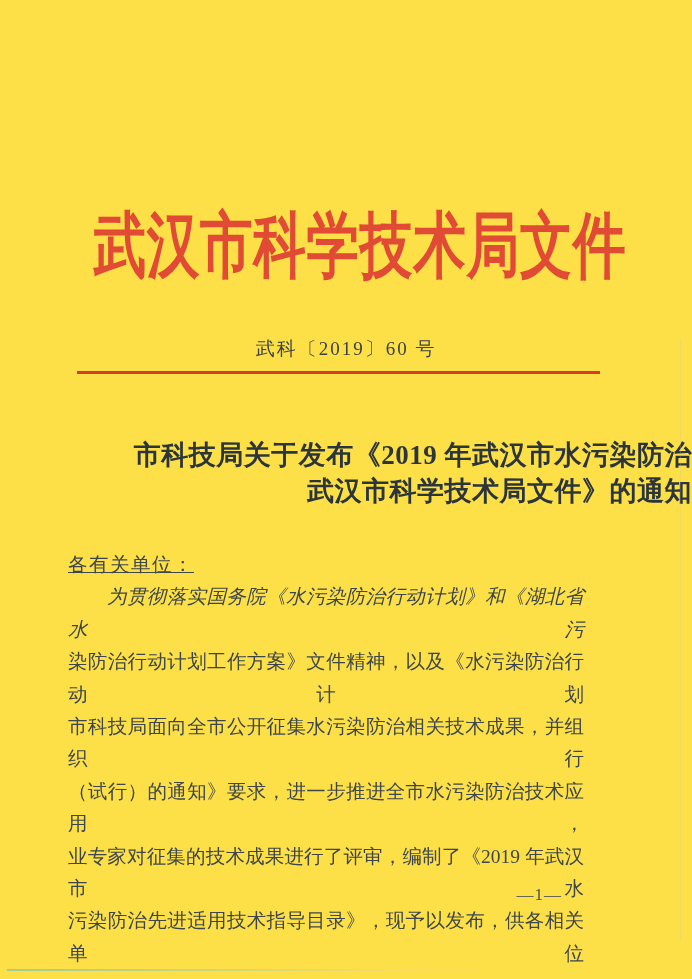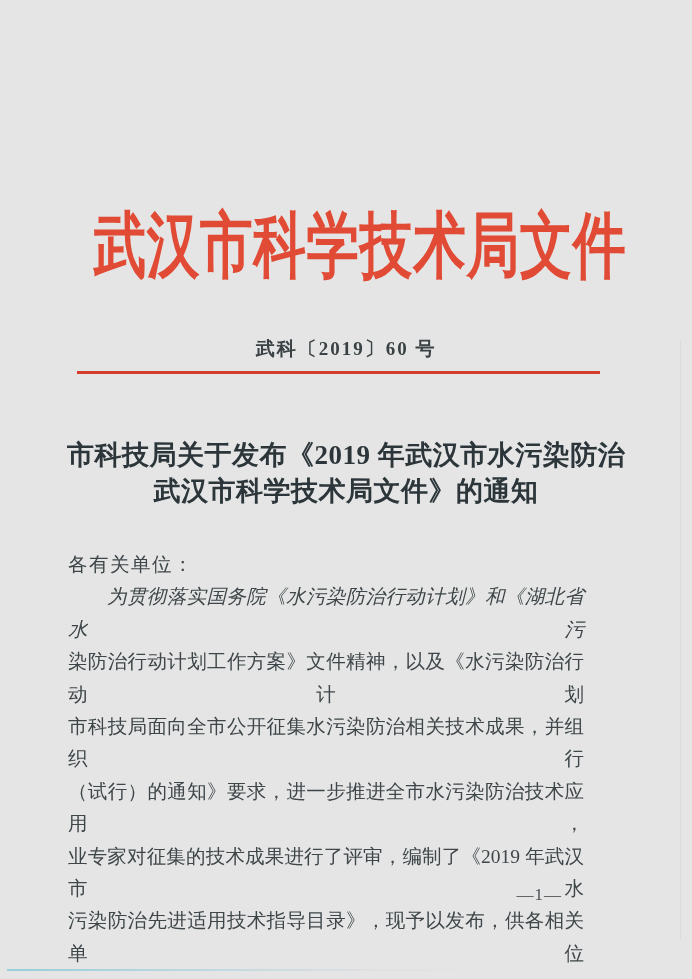--- a/index.html
+++ b/index.html
@@ -1,21 +1,21 @@
 <!DOCTYPE html>
 <html><head>
 <meta charset="utf-8">
 <style>
   html,body { margin:0; padding:0; background:#ffffff; }
   .page {
     position: relative;
     width: 692px;
     height: 979px;
     margin: 0 auto;
-    background: #e5e5e5;
+    background: #fde047;
     overflow: hidden;
     font-family: "Liberation Serif", "DejaVu Serif", serif;
   }
 
   
   .agency-title {
     position: absolute;
     top: 196px; left: 0; right: 0;
     height: 100px; line-height: 100px;
     text-align: center;
@@ -29,52 +29,52 @@
   }
 
   .doc-number {
     position: absolute;
     top: 336px; left: 0; right: 0;
     height: 26px; line-height: 26px;
     text-align: center;
     font-size: 19px;
     color: #3b4245;
     letter-spacing: 2px;
-    font-weight: bold;
   }
 
   .red-line {
     position: absolute;
     top: 371px; left: 77px;
     width: 523px; height: 3px;
     background: #d63c2a;
   }
 
   .doc-title {
     position: absolute;
     top: 437px; left: 0; right: 0;
-    text-align: center;
+    text-align: right;
     font-size: 27px;
     line-height: 36px;
     font-weight: bold;
     color: #2c363a;
     letter-spacing: 0.5px;
   }
 
   .body-block {
     position: absolute;
     top: 549px; left: 68px;
     width: 516px;
     font-size: 19.5px;
     line-height: 32.4px;
     color: #3e4649;
   }
   .salutation {
     text-align: left;
     letter-spacing: 1.5px;
+    text-decoration: underline;
   }
   .body-line {
     text-align: justify;
     text-align-last: justify;
   }
   .body-line.indent-first {
     text-indent: 2em;
     font-style: italic;
   }
 

